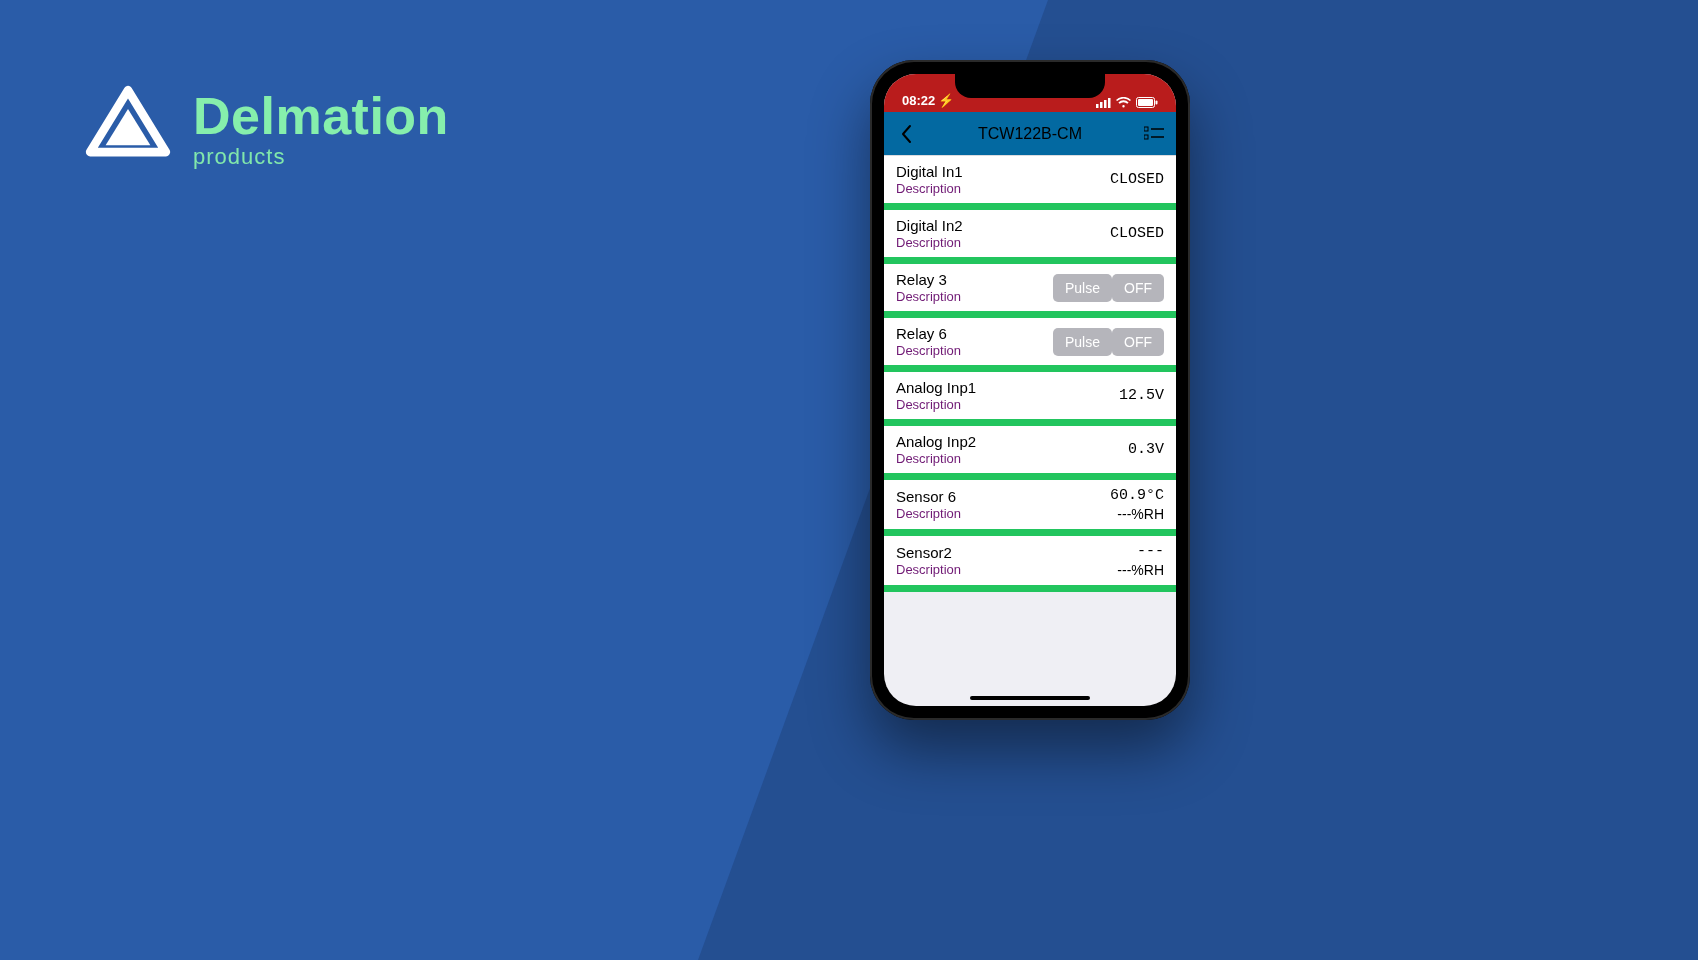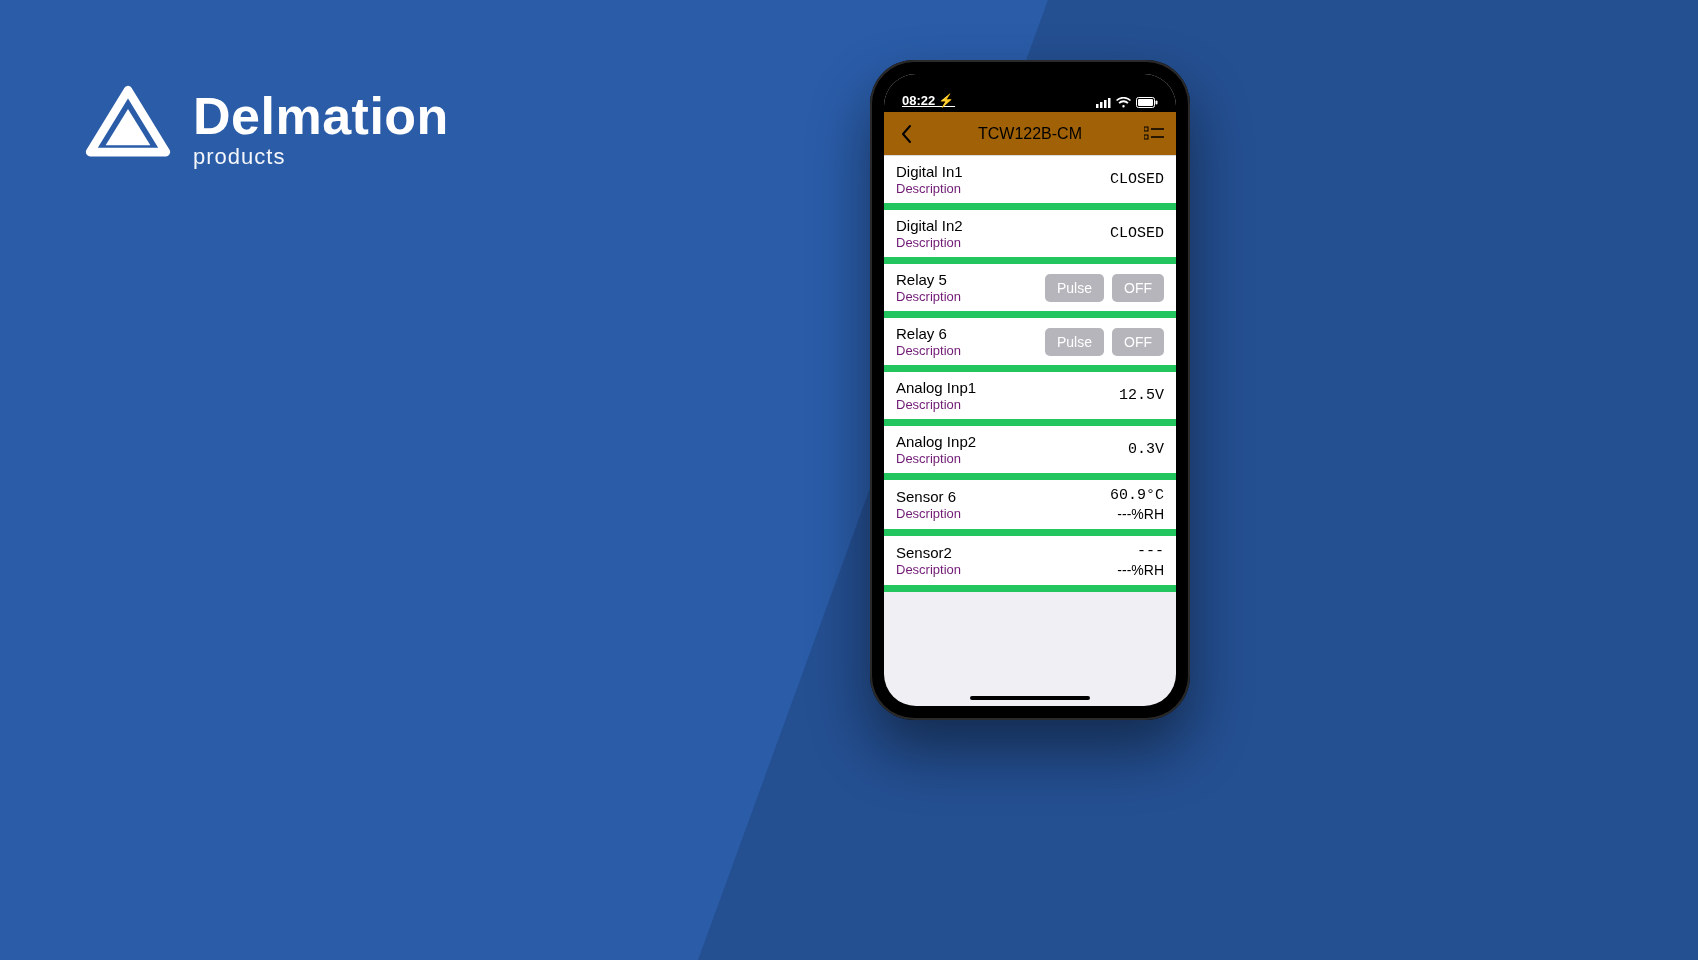--- a/index.html
+++ b/index.html
@@ -21,21 +21,21 @@
     clip-path: polygon(35% 0, 100% 0, 100% 100%, 0% 100%);
   }
 
   
   .brand {
     position: absolute;
     top: 85px; left: 85px;
     display: flex;
     align-items: center;
     gap: 22px;
-    color: #ffffff;
+    color: #86efac;
   }
   .brand-logo svg { display:block; }
   .brand-text { display:flex; flex-direction:column; }
   .brand-name { font-size: 52px; font-weight: 800; letter-spacing: .5px; }
   .brand-sub  { font-size: 22px; font-weight: 300; letter-spacing: 1px; margin-top: -2px; opacity:.95; }
 
   
   .phone {
     position: absolute;
     top: 60px;
@@ -59,36 +59,35 @@
     top: 0; left: 50%;
     transform: translateX(-50%);
     width: 150px; height: 24px;
     background: #000;
     border-bottom-left-radius: 16px;
     border-bottom-right-radius: 16px;
     z-index: 5;
   }
   .statusbar {
     height: 38px;
-    background: #000000;
+    background: #b91c1c;
     color: #fff;
     display: flex;
     align-items: flex-end;
     justify-content: space-between;
     padding: 0 18px 4px;
     font-size: 13px;
     font-weight: 600;
-    text-decoration: underline;
   }
   .statusbar .right { display:flex; gap:5px; align-items:center; }
   .signal-icon, .wifi-icon, .battery-icon { display:inline-flex; }
 
   .navbar {
     height: 44px;
-    background: #a16207;
+    background: #0369a1;
     border-bottom: 1px solid #dcdcdf;
     display: flex;
     align-items: center;
     justify-content: space-between;
     padding: 0 10px;
   }
   .navbar .back { width:24px; display:flex; align-items:center; justify-content:center; color:#000; }
   .navbar .title { font-size: 16px; font-weight: 400; color:#000; }
   .navbar .listicon { width:24px; display:flex; align-items:center; justify-content:center; color:#000; }
 
@@ -100,21 +99,21 @@
     padding: 7px 12px;
     border-bottom: 7px solid #22c55e;
     min-height: 50px;
   }
   .row .left { display:flex; flex-direction:column; }
   .row .label { font-size: 15px; color:#000; }
   .row .desc  { font-size: 13px; color:#701a75; margin-top:1px; }
   .row .right { display:flex; flex-direction:column; align-items:flex-end; gap:2px; }
   .row .value { font-size: 15px; color:#000;font-family:Liberation Mono, monospace; }
   .row .value2{ font-size: 14px; color:#000; }
-  .row .buttons { display:flex; gap:8px;padding-left:32px; }
+  .row .buttons { display:flex; gap:0;padding-left:32px; }
   .btn {
     background:#b5b5bb;
     color:#fff;
     border:none;
     border-radius:5px;
     padding: 6px 12px;
     font-size:14px;
     font-weight:500;
     min-width:48px;
   }
@@ -222,21 +221,21 @@
           <div class="left">
             <span class="label">Digital In2</span>
             <span class="desc">Description</span>
           </div>
           <div class="right">
             <span class="value">CLOSED</span>
           </div>
         </div>
         <div class="row">
           <div class="left">
-            <span class="label">Relay 5</span>
+            <span class="label">Relay 3</span>
             <span class="desc">Description</span>
           </div>
           <div class="right">
             <div class="buttons">
               <button class="btn">Pulse</button>
               <button class="btn">OFF</button>
             </div>
           </div>
         </div>
         <div class="row">

